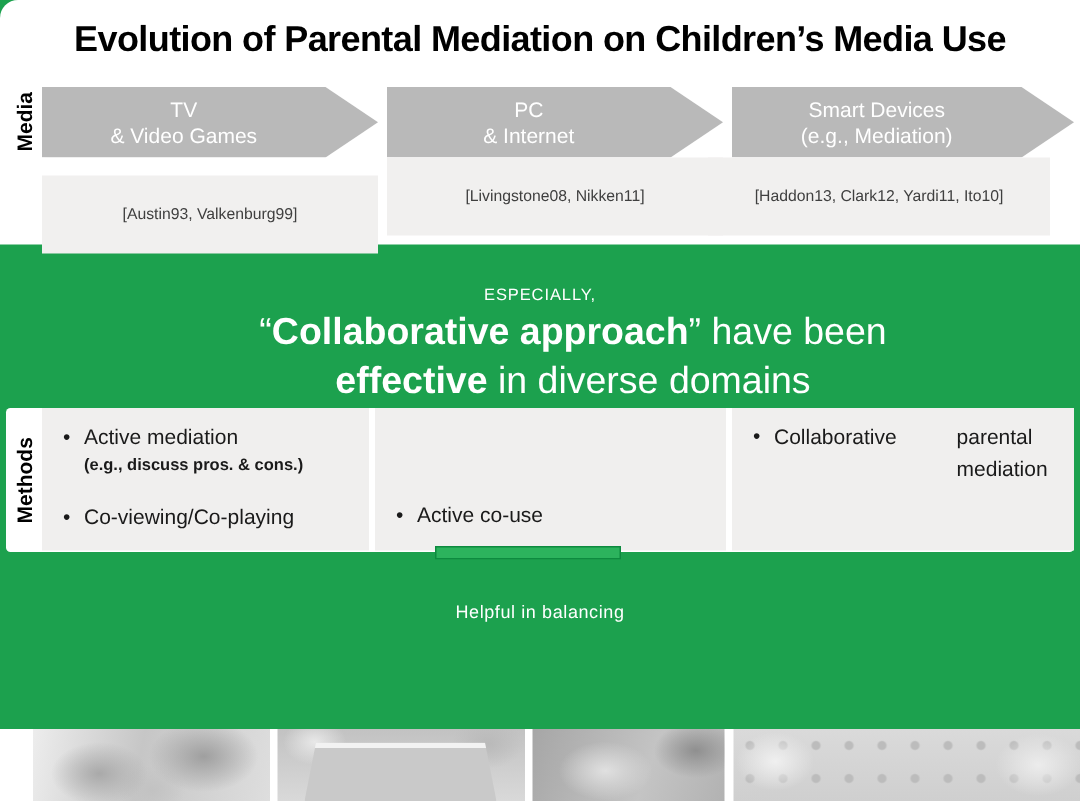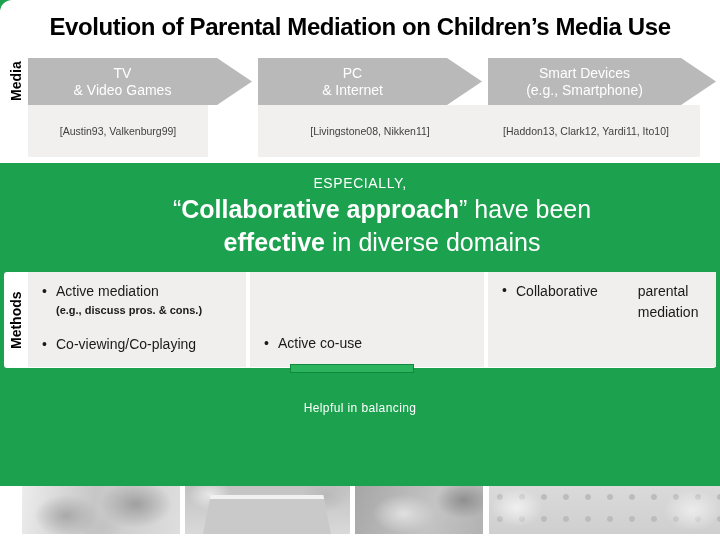--- a/index.html
+++ b/index.html
@@ -36,29 +36,29 @@
   }
   .arrow-1{left:28px;width:224px;}
   .arrow-2{left:258px;width:224px;}
   .arrow-3{left:488px;width:228px;}
   
   .citation{
     position:absolute;top:105px;height:52px;background:#f1f0ef;
     display:flex;align-items:center;justify-content:center;
     font-size:10.5px;color:#3f3f3f;
   }
-  .cite-1{left:28px;width:180px;}
+  .cite-1{left:28px;width:224px;margin-top:12px;}
   .cite-2{left:258px;width:224px;}
   .cite-3{left:472px;width:228px;}
   
   .band1{
     position:absolute;left:0;top:163px;width:720px;height:109px;
     color:#fff;text-align:center;
   }
-  .kicker1{margin-top:12px;font-size:14px;letter-spacing:0.6px;}
+  .kicker1{margin-top:28px;font-size:11px;letter-spacing:0.6px;}
   .quote1{font-size:25px;line-height:33px;margin-top:2px;padding-left:44px;}
   .band2{
     position:absolute;left:0;top:368px;width:720px;height:118px;
     color:#fff;text-align:center;
   }
   .kicker2{padding-top:33px;font-size:12px;letter-spacing:0.4px;}
   .quote2{font-size:21px;line-height:28px;margin-top:3px;}
   .bold{font-weight:700;}
   .light{font-weight:400;}
   
@@ -130,21 +130,21 @@
     <div class="arrow arrow-1">
       <div>TV</div>
       <div>&amp; Video Games</div>
     </div>
     <div class="arrow arrow-2">
       <div>PC</div>
       <div>&amp; Internet</div>
     </div>
     <div class="arrow arrow-3">
       <div>Smart Devices</div>
-      <div>(e.g., Smartphone)</div>
+      <div>(e.g., Mediation)</div>
     </div>
 
     <div class="citation cite-1">[Austin93, Valkenburg99]</div>
     <div class="citation cite-2">[Livingstone08, Nikken11]</div>
     <div class="citation cite-3">[Haddon13, Clark12, Yardi11, Ito10]</div>
   </div>
 
   <div class="band1">
     <div class="kicker1">ESPECIALLY,</div>
     <div class="quote1">

